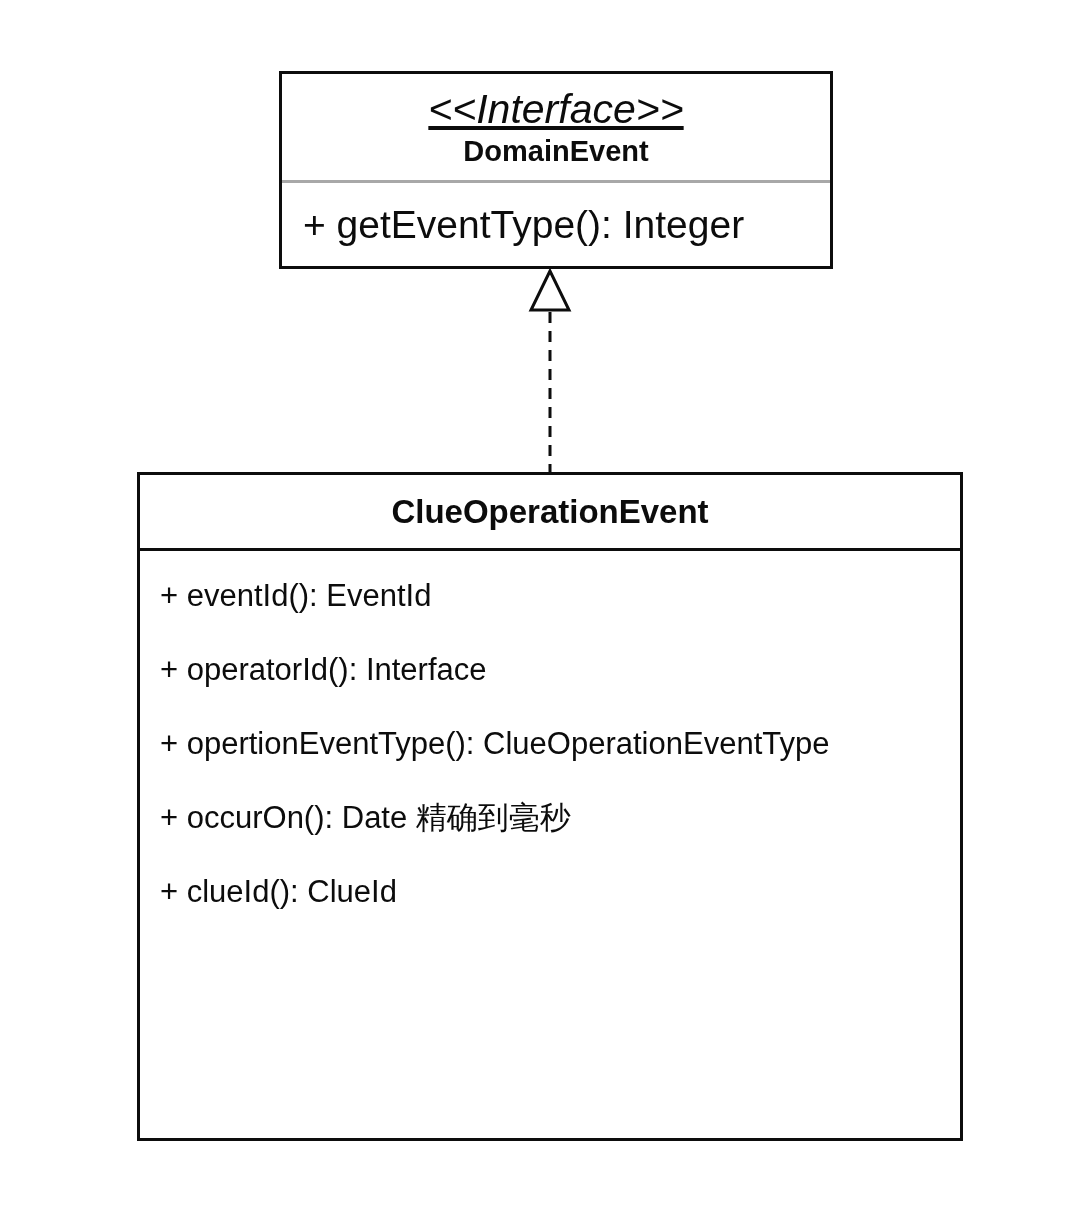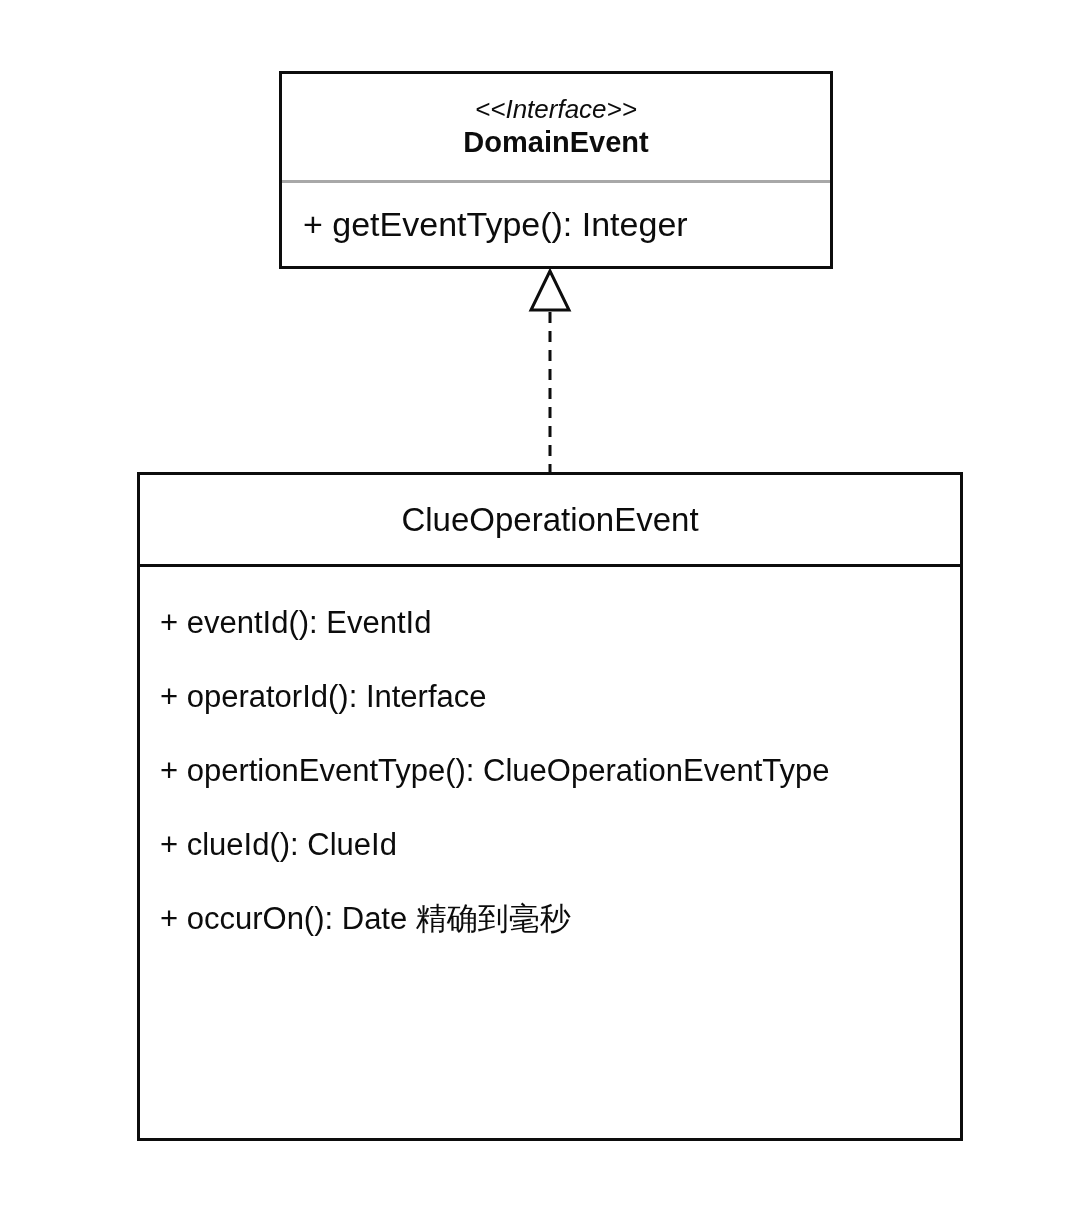--- a/index.html
+++ b/index.html
@@ -32,60 +32,61 @@
   .iface-header {
     height: 106px;
     display: flex;
     flex-direction: column;
     justify-content: center;
     align-items: center;
     gap: 4px;
   }
   .stereotype {
     font-style: italic;
-    font-size: 26px;
+    font-size: 41px;
     line-height: 1.1;
+    text-decoration: underline;
   }
   .iface-name {
     font-weight: bold;
     font-size: 29px;
     line-height: 1.1;
   }
   .divider-gray {
     height: 0;
     border-top: 3px solid #a8a8a8;
   }
   .iface-methods {
     height: 83px;
     display: flex;
     align-items: center;
     padding-left: 21px;
-    font-size: 34px;
+    font-size: 39px;
     border-radius: 14px;
   }
   
   .class-box {
     left: 137px;
     top: 472px;
     width: 826px;
     height: 669px;
   }
   .class-title {
-    height: 92px;
+    height: 76px;
     display: flex;
     align-items: center;
     justify-content: center;
-    font-weight: normal;
+    font-weight: bold;
     font-size: 33px;
     border-bottom: 3px solid #0d0d0d;
     box-sizing: border-box;
     text-align: right;
   }
   .class-methods {
-    padding-top: 19px;
+    padding-top: 8px;
   }
   .method-row {
     height: 74px;
     display: flex;
     align-items: center;
     padding-left: 20px;
     font-size: 31px;
     white-space: nowrap;
   }
   
@@ -117,18 +118,18 @@
     <polygon points="30,3 11,42 49,42" fill="#ffffff" stroke="#0d0d0d" stroke-width="3"></polygon>
     <line x1="30" y1="44" x2="30" y2="206" stroke="#0d0d0d" stroke-width="3" stroke-dasharray="11 8"></line>
   </svg>
 
   <div class="uml-box class-box">
     <div class="class-title">ClueOperationEvent</div>
     <div class="class-methods">
       <div class="method-row">+ eventId(): EventId</div>
       <div class="method-row">+ operatorId(): Interface</div>
       <div class="method-row">+ opertionEventType(): ClueOperationEventType</div>
+      <div class="method-row">+ occurOn(): Date 精确到毫秒</div>
       <div class="method-row">+ clueId(): ClueId</div>
-      <div class="method-row">+ occurOn(): Date 精确到毫秒</div>
     </div>
   </div>
 
 </div>
 
 </body></html>

